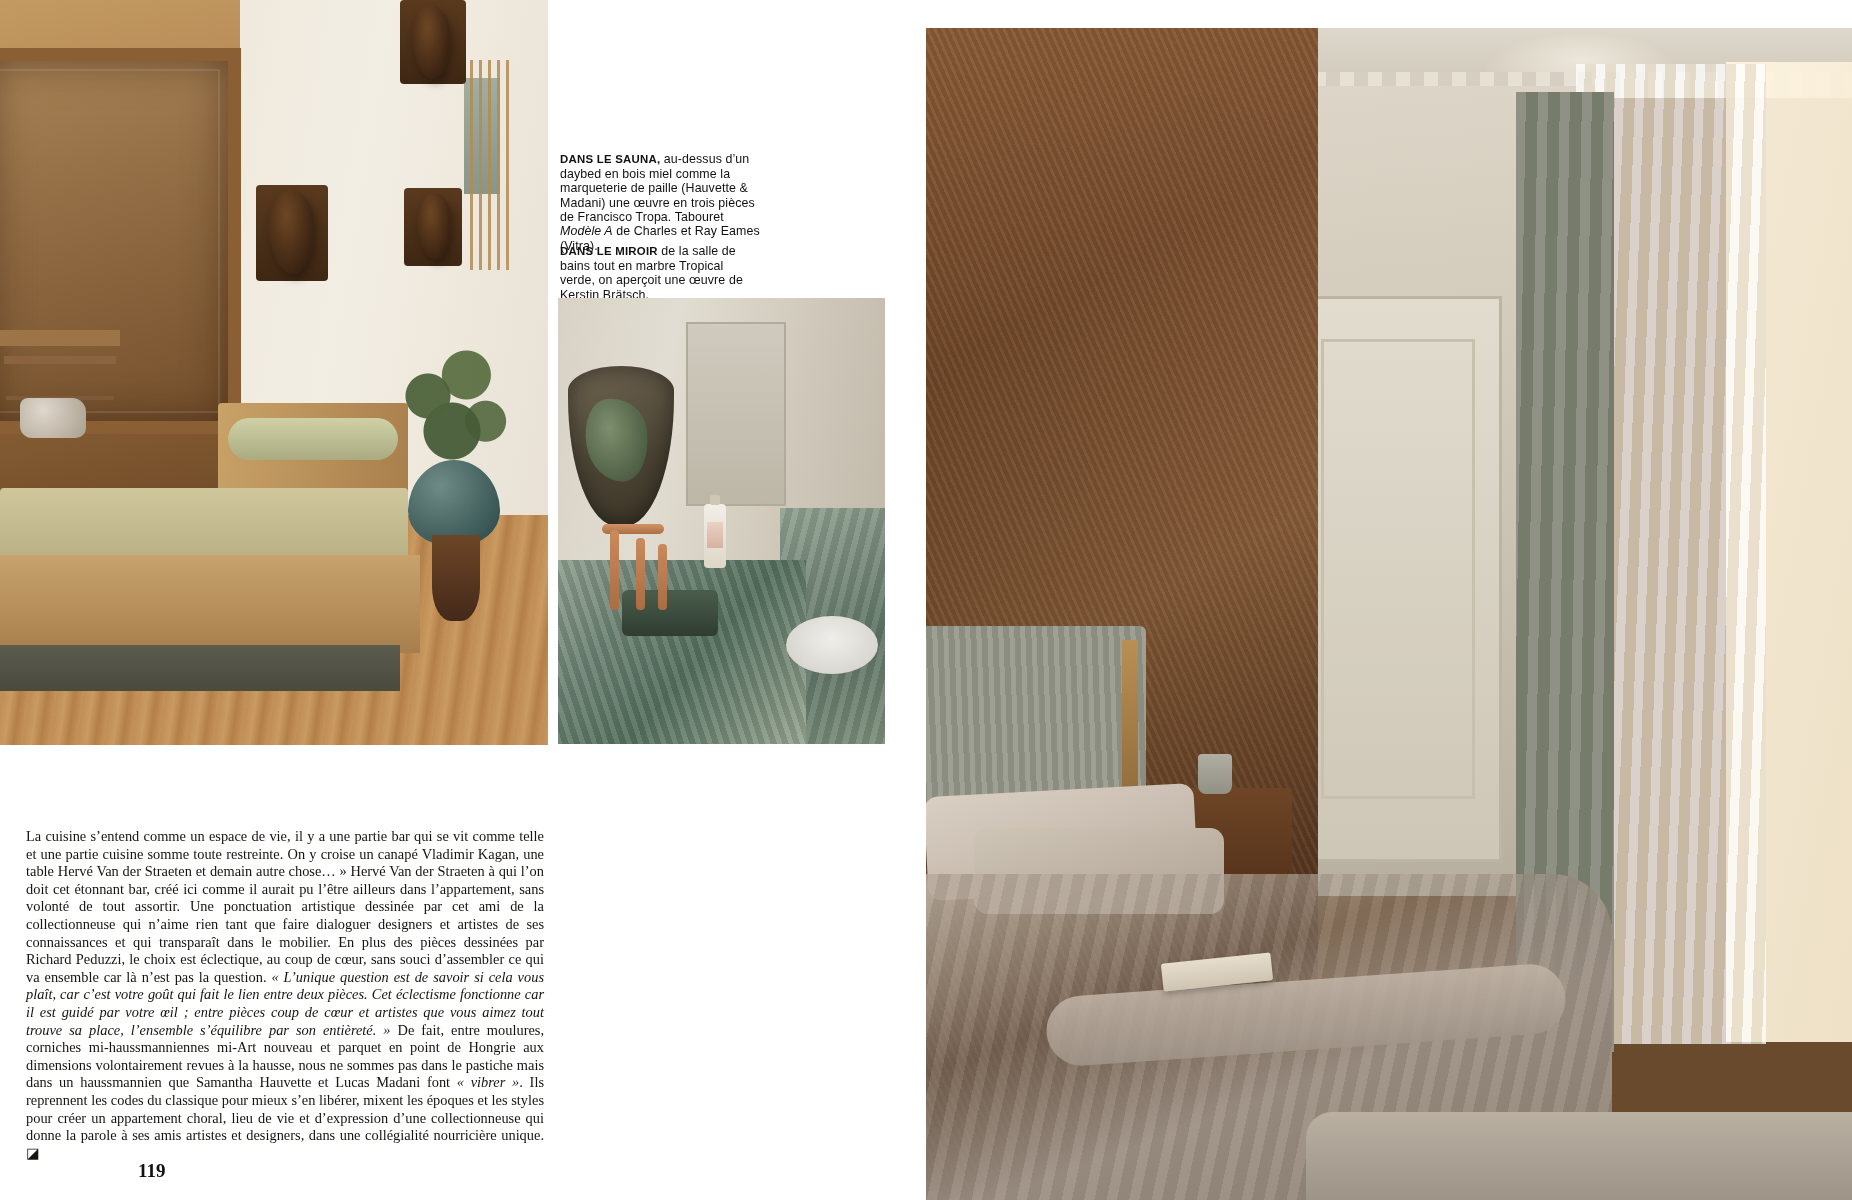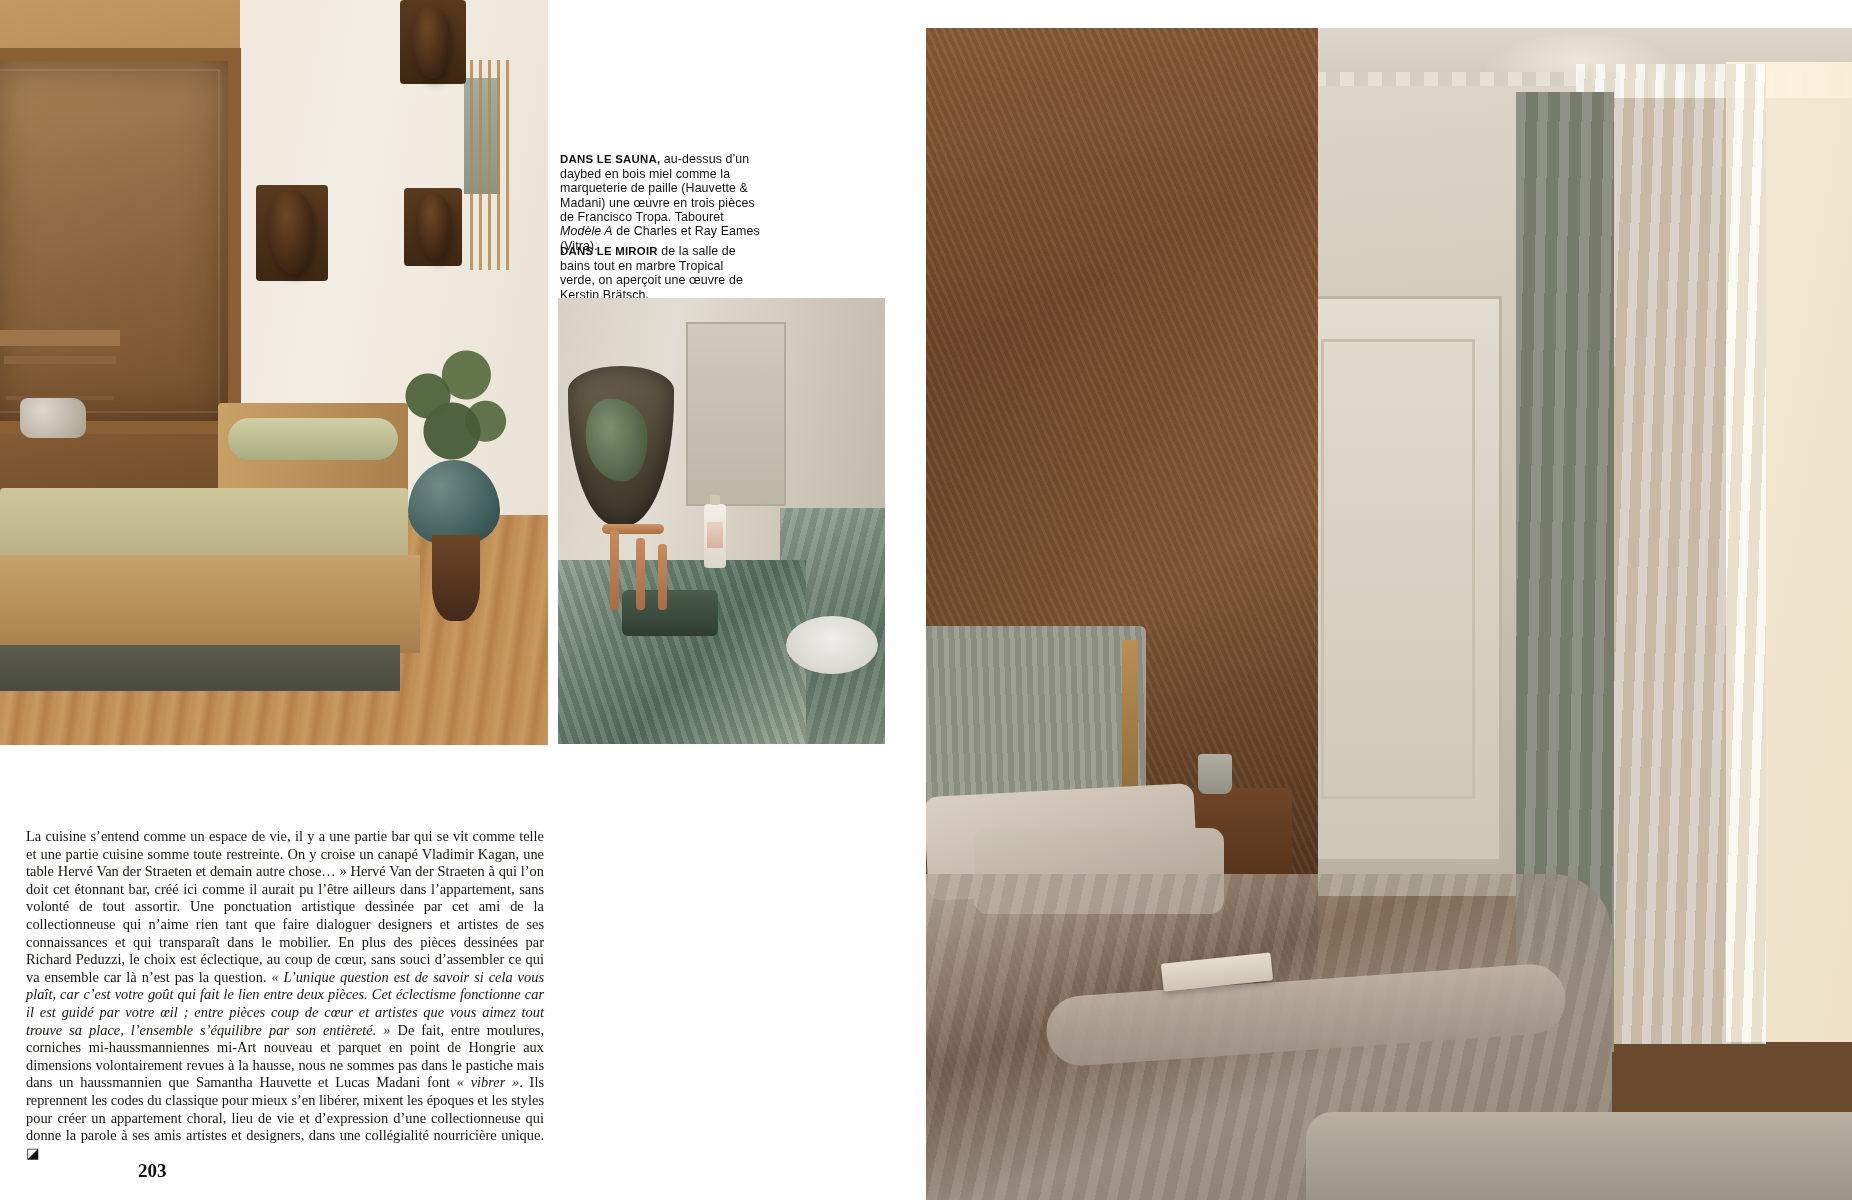--- a/index.html
+++ b/index.html
@@ -458,21 +458,21 @@
         <div class="bottle-label"></div>
       </div>
   </div>
 
   <div class="body-copy">
     <span class="intro">La cuisine s’entend comme un espace de vie, il y a une partie bar qui se vit comme telle et une partie cuisine somme toute restreinte. On y croise un canapé Vladimir Kagan, une table Hervé Van der Straeten et demain autre chose… »</span><span> Hervé Van der Straeten à qui l’on doit cet étonnant bar, créé ici comme il aurait pu l’être ailleurs dans l’appartement, sans volonté de tout assortir. Une ponctuation artistique dessinée par cet ami de la collectionneuse qui n’aime rien tant que faire dialoguer designers et artistes de ses connaissances et qui transparaît dans le mobilier. En plus des pièces dessinées par Richard Peduzzi, le choix est éclectique, au coup de cœur, sans souci d’assembler ce qui va ensemble car là n’est pas la question.</span>
     <span class="quote">« L’unique question est de savoir si cela vous plaît, car c’est votre goût qui fait le lien entre deux pièces. Cet éclectisme fonctionne car il est guidé par votre œil ; entre pièces coup de cœur et artistes que vous aimez tout trouve sa place, l’ensemble s’équilibre par son entièreté. »</span><span> De fait, entre moulures, corniches mi-haussmanniennes mi-Art nouveau et parquet en point de Hongrie aux dimensions volontairement revues à la hausse, nous ne sommes pas dans le pastiche mais dans un haussmannien que Samantha Hauvette et Lucas Madani font </span><em>« vibrer »</em><span>. Ils reprennent les codes du classique pour mieux s’en libérer, mixent les époques et les styles pour créer un appartement choral, lieu de vie et d’expression d’une collectionneuse qui donne  la parole à ses amis artistes et designers, dans une collégialité nourricière unique.</span>
     <span class="end-mark">◪</span>
   </div>
 
-  <div class="folio">203</div>
+  <div class="folio">119</div>
 
   <div class="photo-bedroom">
     <div class="ceiling"></div>
     <div class="ceiling-rose"></div>
     <div class="cornice"></div>
     <div class="alcove"></div>
     <div class="alcove-door"></div>
     <div class="door-knob"></div>
     <div class="window-glow"></div>
     <div class="curtain-sheer"></div>

